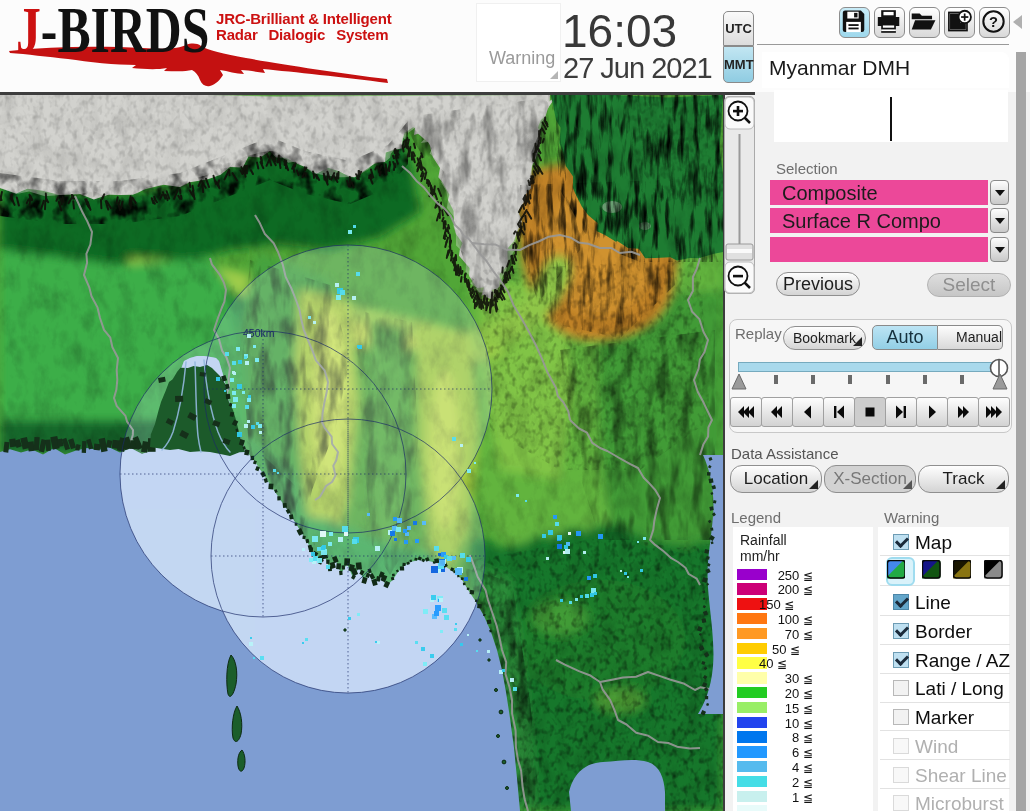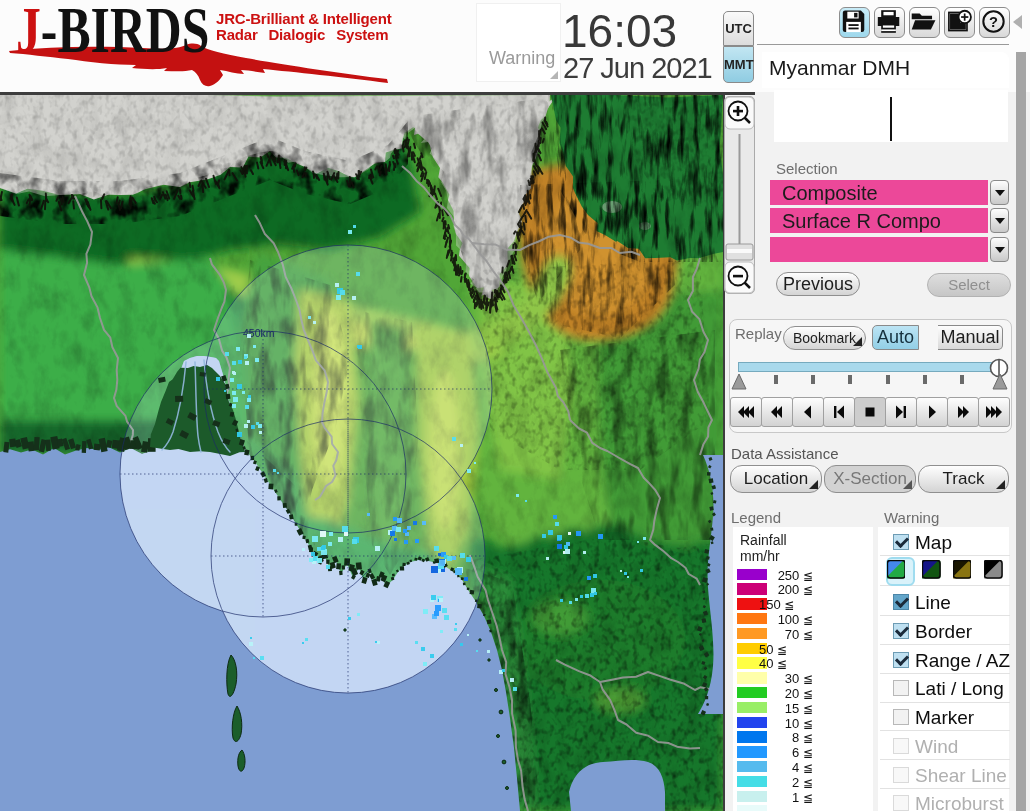--- a/index.html
+++ b/index.html
@@ -1006,27 +1006,27 @@
     <span class="fieldtx">Composite</span>
   </div>
 <div class="drop" style="top:180px"></div>
 <div class="field" style="top:208px">
     <span class="fieldtx">Surface R Compo</span>
   </div>
 <div class="drop" style="top:208px"></div>
 <div class="field" style="top:237px"></div>
 <div class="drop" style="top:237px"></div>
 <div class="btn abs" style="left:776px;top:272px;width:84px;height:24px;font-size:18px;line-height:22px">Previous</div>
-<div class="btn dis abs" style="left:927px;top:273px;width:84px;height:24px;font-size:15px;line-height:22px">Select</div>
+<div class="btn dis abs" style="left:927px;top:273px;width:84px;height:24px;font-size:19px;line-height:22px">Select</div>
 
 <div id="replaypanel" class="abs"></div>
 <div class="abs lbl" style="left:735px;top:325px">Replay</div>
 <div class="btn cnr abs" style="left:783px;top:326px;width:83px;height:24px;font-size:14px;line-height:22px">Bookmark</div>
-<div class="abs" style="left:872px;top:325px;width:47px;height:25px;background:linear-gradient(#bce4f4,#92cfe6);border:1px solid #8a8a8a;border-radius:5px 0 0 5px;box-sizing:border-box;text-align:center;font-size:18px;line-height:23px;color:#15303d">Auto</div>
-<div class="abs" style="left:938px;top:325px;width:65px;height:25px;background:linear-gradient(#fdfdfd,#d8d8d8);border:1px solid #8a8a8a;border-left:none;border-radius:0 5px 5px 0;box-sizing:border-box;text-align:center;font-size:18px;line-height:23px;color:#1d1d1d">Manual</div>
+<div class="abs" style="left:872px;top:325px;width:66px;height:25px;background:linear-gradient(#bce4f4,#92cfe6);border:1px solid #8a8a8a;border-radius:5px 0 0 5px;box-sizing:border-box;text-align:center;font-size:18px;line-height:23px;color:#15303d">Auto</div>
+<div class="abs" style="left:938px;top:325px;width:65px;height:25px;background:linear-gradient(#fdfdfd,#d8d8d8);border:1px solid #8a8a8a;border-left:none;border-radius:0 5px 5px 0;box-sizing:border-box;text-align:right;font-size:14px;line-height:23px;color:#1d1d1d">Manual</div>
 <div class="abs" style="left:738px;top:362px;width:254px;height:10px;background:#a9d9ec;border:1px solid #76aabe;box-sizing:border-box"></div>
 <svg class="abs" style="left:988px;top:357px" width="22" height="22" viewBox="0 0 22 22">
 <circle cx="11" cy="11" r="8.5" fill="#fff" stroke="#555" stroke-width="1.6"></circle>
 <line x1="11" y1="3" x2="11" y2="19" stroke="#555" stroke-width="1.6"></line>
 </svg>
 <svg class="abs" style="left:729px;top:373px" width="283" height="18" viewBox="0 0 283 18">
 <g fill="#6a6a6a">
 <rect x="45" y="2" width="4" height="9"></rect>
       <rect x="82" y="2" width="4" height="9"></rect>
       <rect x="119" y="2" width="4" height="9"></rect>
@@ -1094,21 +1094,21 @@
 <div style="position:absolute;left:26px;width:54px;top:40.5px;width:54px;text-align:right;font-size:13px;color:#111">250 <span style="font-size:12px">≦</span></div>
 <div style="position:absolute;left:4px;top:56.3px;width:30px;height:11.5px;background:#cc0077"></div>
 <div style="position:absolute;left:26px;width:54px;top:55.3px;width:54px;text-align:right;font-size:13px;color:#111">200 <span style="font-size:12px">≦</span></div>
 <div style="position:absolute;left:4px;top:71.1px;width:30px;height:11.5px;background:#ee1111"></div>
 <div style="position:absolute;left:26px;width:54px;top:70.1px;width:54px;text-align:left;font-size:13px;color:#111">150 <span style="font-size:12px">≦</span></div>
 <div style="position:absolute;left:4px;top:85.9px;width:30px;height:11.5px;background:#ff7711"></div>
 <div style="position:absolute;left:26px;width:54px;top:84.9px;width:54px;text-align:right;font-size:13px;color:#111">100 <span style="font-size:12px">≦</span></div>
 <div style="position:absolute;left:4px;top:100.7px;width:30px;height:11.5px;background:#ff9922"></div>
 <div style="position:absolute;left:26px;width:54px;top:99.7px;width:54px;text-align:right;font-size:13px;color:#111">70 <span style="font-size:12px">≦</span></div>
 <div style="position:absolute;left:4px;top:115.5px;width:30px;height:11.5px;background:#ffcc00"></div>
-<div style="position:absolute;left:26px;width:54px;top:114.5px;width:54px;text-align:left;font-size:13px;color:#111">50 <span style="font-size:12px">≦</span></div>
+<div style="position:absolute;left:26px;width:54px;top:114.5px;width:54px;text-align:center;font-size:13px;color:#111">50 <span style="font-size:12px">≦</span></div>
 <div style="position:absolute;left:4px;top:130.3px;width:30px;height:11.5px;background:#ffff44"></div>
 <div style="position:absolute;left:26px;width:54px;top:129.3px;width:54px;text-align:left;font-size:13px;color:#111">40 <span style="font-size:12px">≦</span></div>
 <div style="position:absolute;left:4px;top:145.1px;width:30px;height:11.5px;background:#ffffaa"></div>
 <div style="position:absolute;left:26px;width:54px;top:144.1px;width:54px;text-align:right;font-size:13px;color:#111">30 <span style="font-size:12px">≦</span></div>
 <div style="position:absolute;left:4px;top:159.9px;width:30px;height:11.5px;background:#22cc22"></div>
 <div style="position:absolute;left:26px;width:54px;top:158.9px;width:54px;text-align:right;font-size:13px;color:#111">20 <span style="font-size:12px">≦</span></div>
 <div style="position:absolute;left:4px;top:174.7px;width:30px;height:11.5px;background:#99ee66"></div>
 <div style="position:absolute;left:26px;width:54px;top:173.7px;width:54px;text-align:right;font-size:13px;color:#111">15 <span style="font-size:12px">≦</span></div>
 <div style="position:absolute;left:4px;top:189.5px;width:30px;height:11.5px;background:#2244ee"></div>
 <div style="position:absolute;left:26px;width:54px;top:188.5px;width:54px;text-align:right;font-size:13px;color:#111">10 <span style="font-size:12px">≦</span></div>

